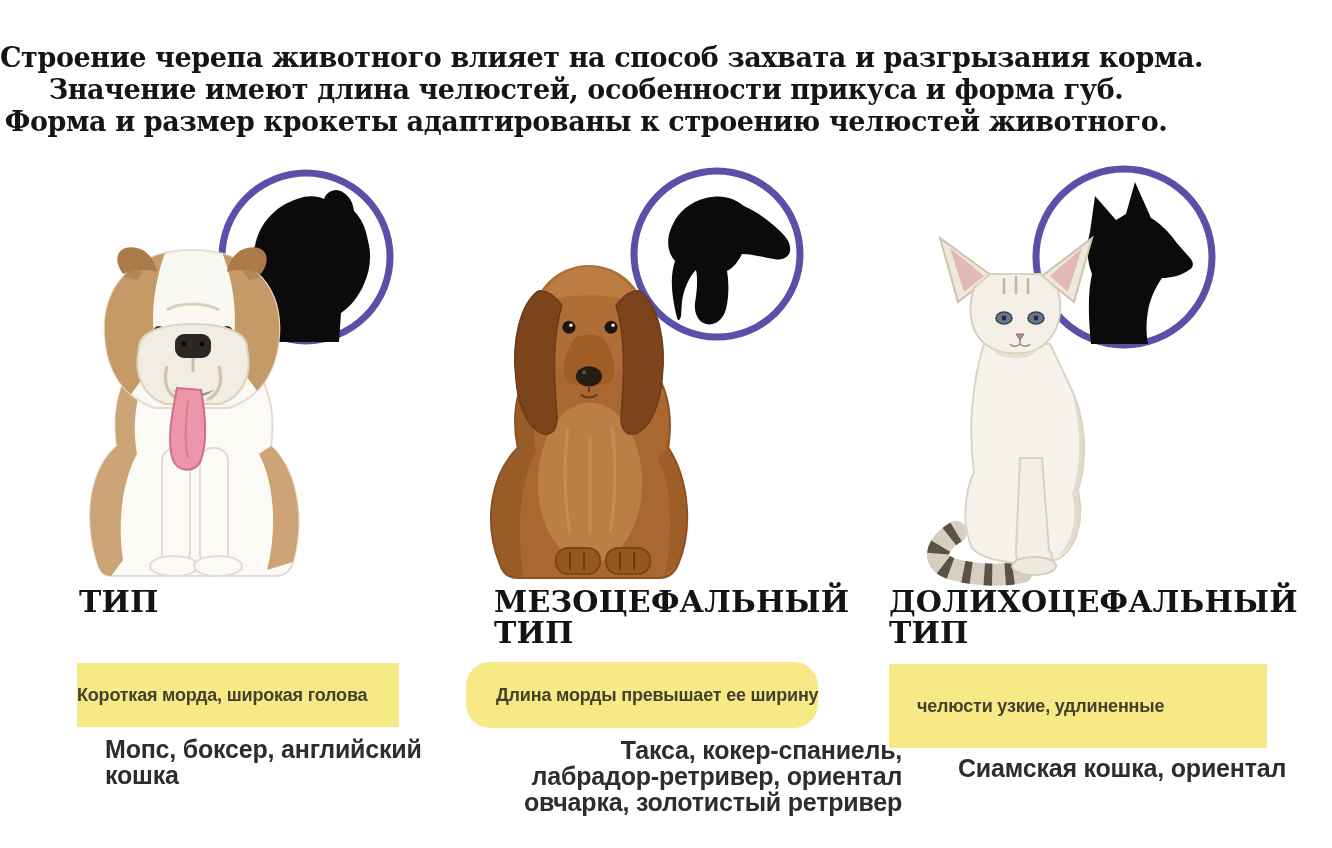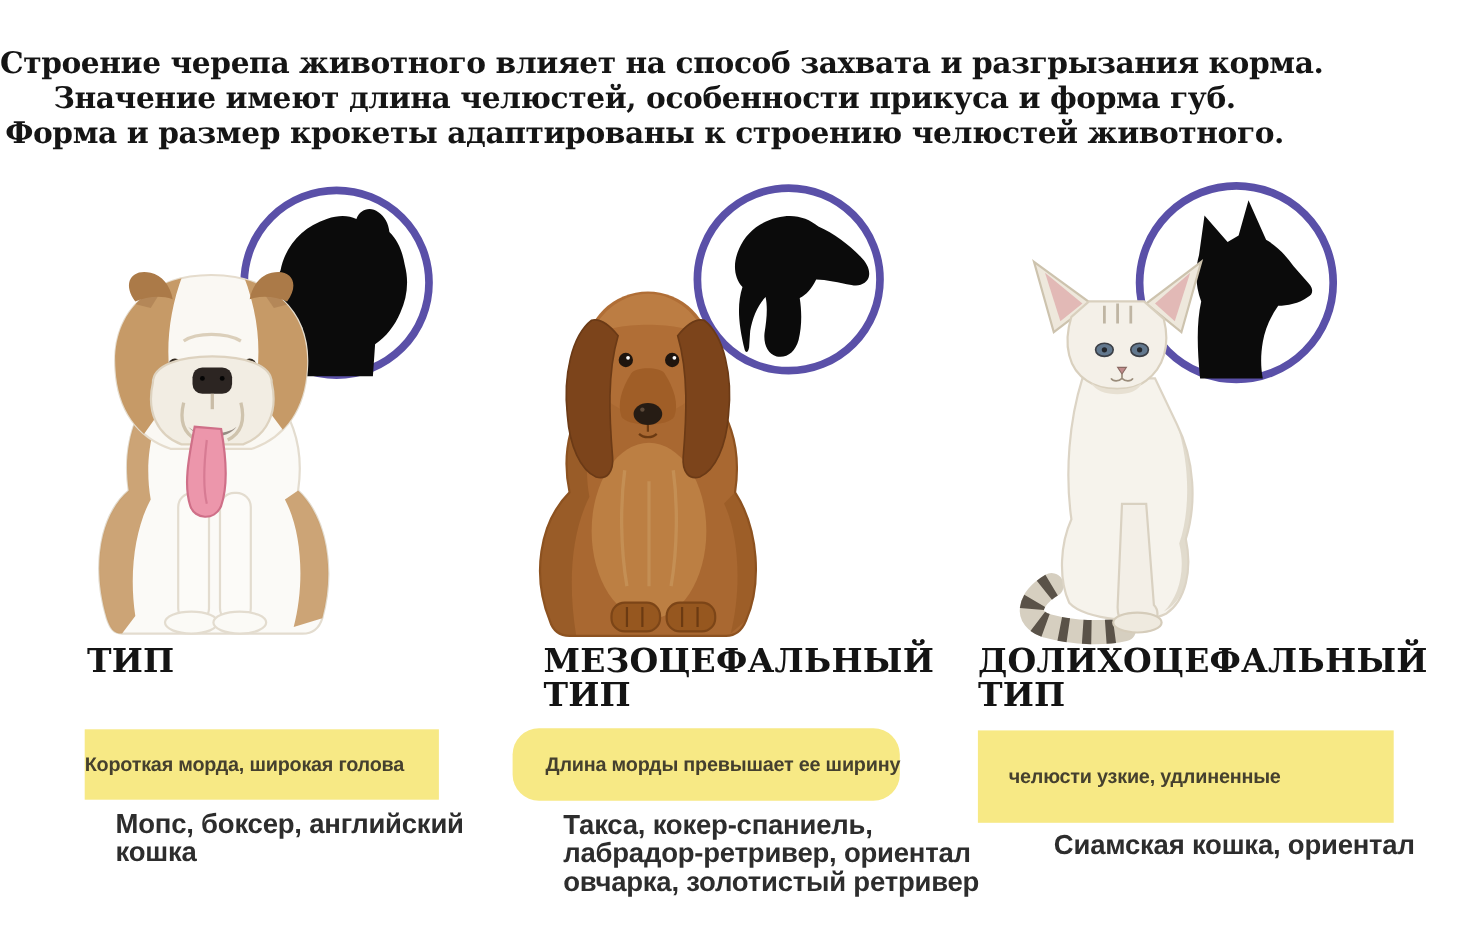--- a/index.html
+++ b/index.html
@@ -50,21 +50,21 @@
   .hl1{left:77px;top:663px;width:322px;height:64px;}
   .hl2{left:466px;top:662px;width:352px;height:66px;padding-left:30px;border-radius:24px;}
   .hl3{left:889px;top:664px;width:378px;height:84px;padding-left:28px;}
   
   .breeds{
     position:absolute;font-weight:700;font-size:25px;line-height:26px;
     letter-spacing:-0.2px;color:var(--body_text,#2d2d2d);z-index:3;
   }
   .breeds div{white-space:nowrap;}
   .b1{left:105px;top:736px;}
-  .b2{left:512px;top:737px;}
+  .b2{left:524px;top:737px;text-align:right;}
   .b3{left:918px;top:755px;margin-left:40px;}
 </style>
 </head>
 <body>
 
 <div id="canvas">
 
   <div class="header">
     <div>Строение черепа животного влияет на способ захвата и разгрызания корма.</div>
     <div>Значение имеют длина челюстей, особенности прикуса и форма губ.</div>

